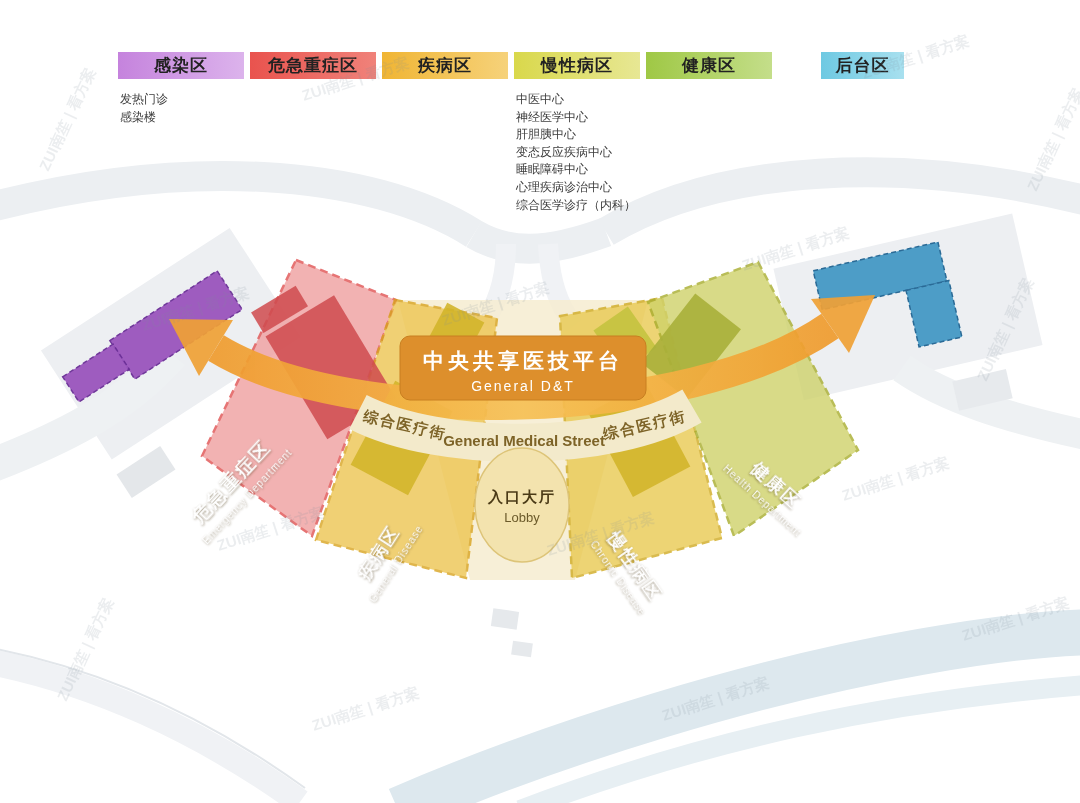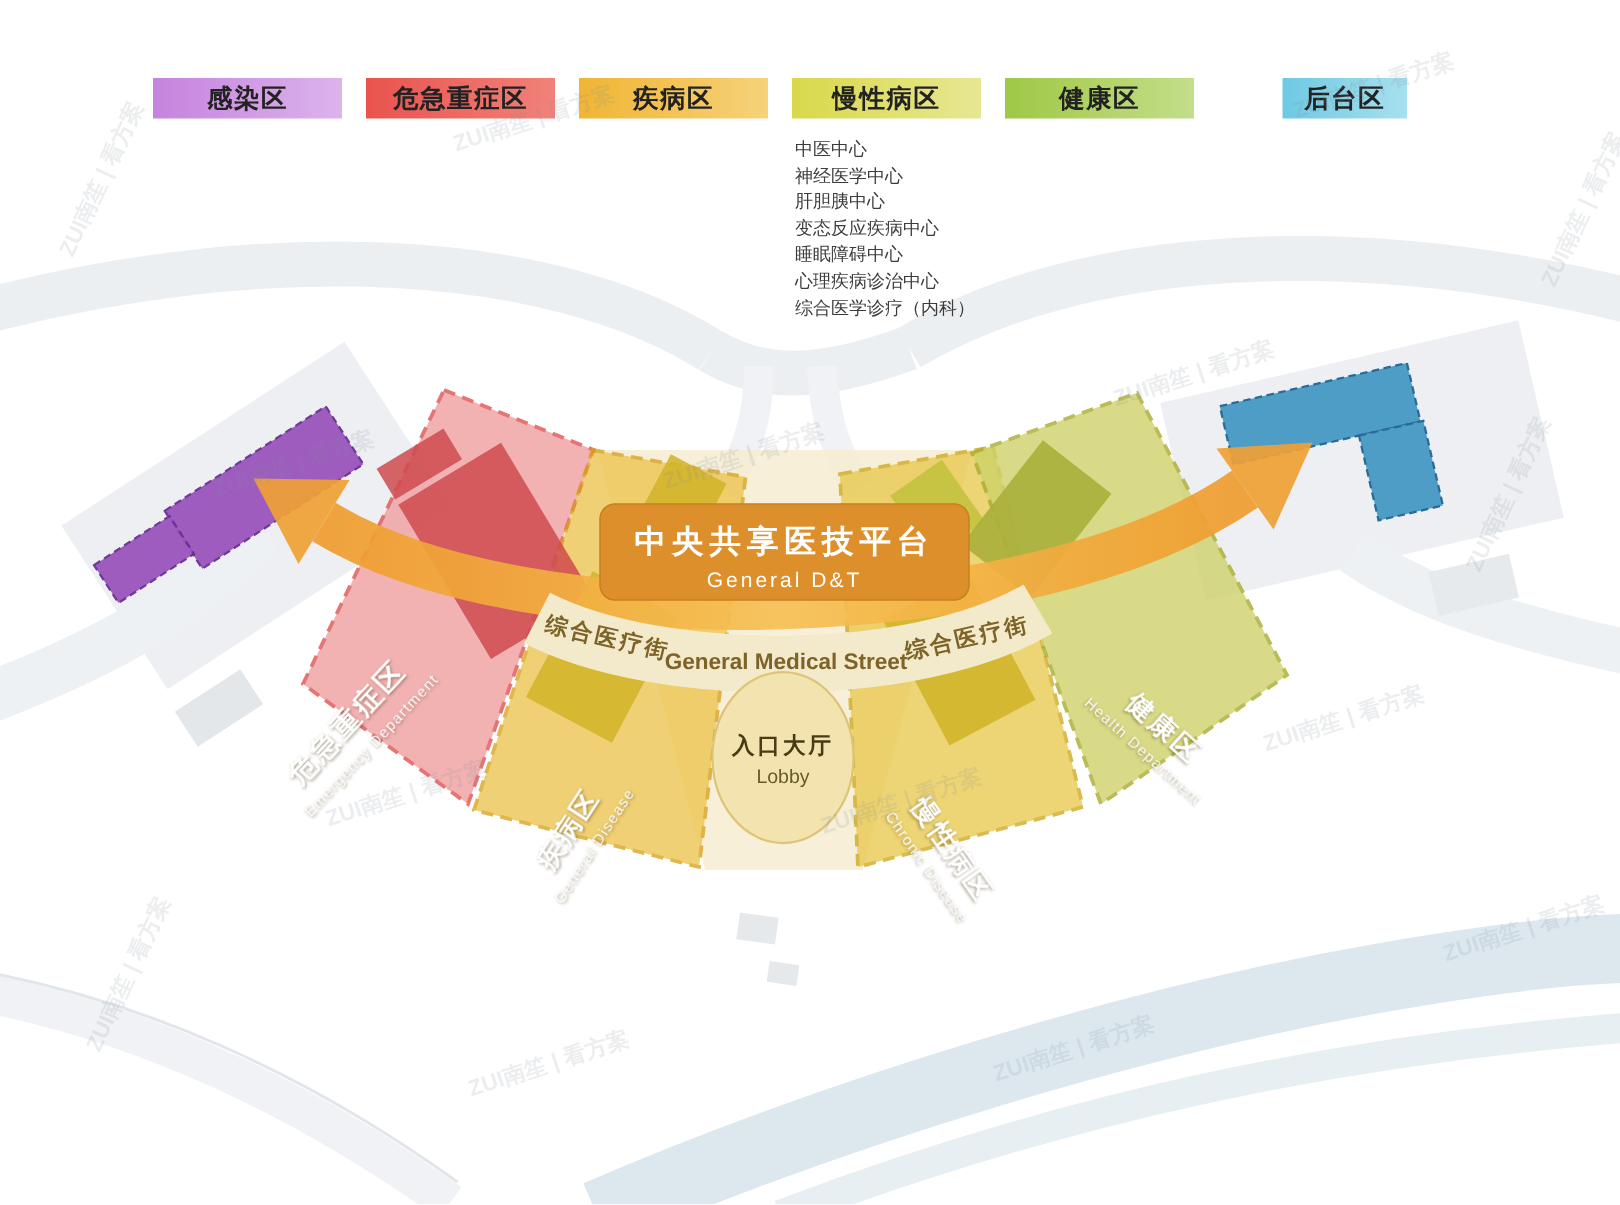--- a/index.html
+++ b/index.html
@@ -1,19 +1,19 @@
 <!DOCTYPE html>
 <html><head>
 <meta charset="utf-8">
 <style>
   html,body{margin:0;padding:0;background:#fff;}
   .stage{position:relative;width:1080px;height:803px;background:#ffffff;overflow:hidden;
          font-family:"Liberation Sans","DejaVu Sans",sans-serif;}
   .plan{position:absolute;left:0;top:140px;z-index:1;}
-  .legend{position:absolute;left:102px;top:52px;display:flex;gap:16px;z-index:5;justify-content:center;}
+  .legend{position:absolute;left:118px;top:52px;display:flex;gap:6px;z-index:5;justify-content:center;}
   .col{width:126px;}
   .hdr{height:27px;display:flex;align-items:center;justify-content:center;
        font-size:17px;font-weight:bold;color:#222;letter-spacing:1px;white-space:nowrap;}
   .h0{background:linear-gradient(90deg,#c583dd,#dcb3ec);}
   .h1{background:linear-gradient(90deg,#e9534e,#f0827a);}
   .h2{background:linear-gradient(90deg,#f0b534,#f6d27a);}
   .h3{background:linear-gradient(90deg,#d9d84b,#e7e794);}
   .h4{background:linear-gradient(90deg,#9fc845,#c4de8a);}
   .h5{background:linear-gradient(90deg,#6ec9e2,#a8e0ef);margin-left:43px;}
   .items{list-style:none;margin:12px 0 0 0;padding:0 0 0 2px;}
@@ -130,20 +130,24 @@
     <g class="zlab" transform="translate(772,350) rotate(42)">
       <text x="0" y="0" text-anchor="middle" font-size="18" font-weight="bold" fill="#ffffff" letter-spacing="2">健康区</text>
       <text x="0" y="18" text-anchor="middle" font-size="10" fill="#ffffff" letter-spacing="1">Health Department</text>
     </g>
   </svg>
 
   <div class="legend">
 
     <div class="col">
       <div class="hdr h0">感染区</div>
+      <ul class="items">
+        <li>发热门诊</li>
+        <li>感染楼</li>
+      </ul>
     </div>
 
     <div class="col">
       <div class="hdr h1">危急重症区</div>
     </div>
 
     <div class="col">
       <div class="hdr h2">疾病区</div>
     </div>
 

